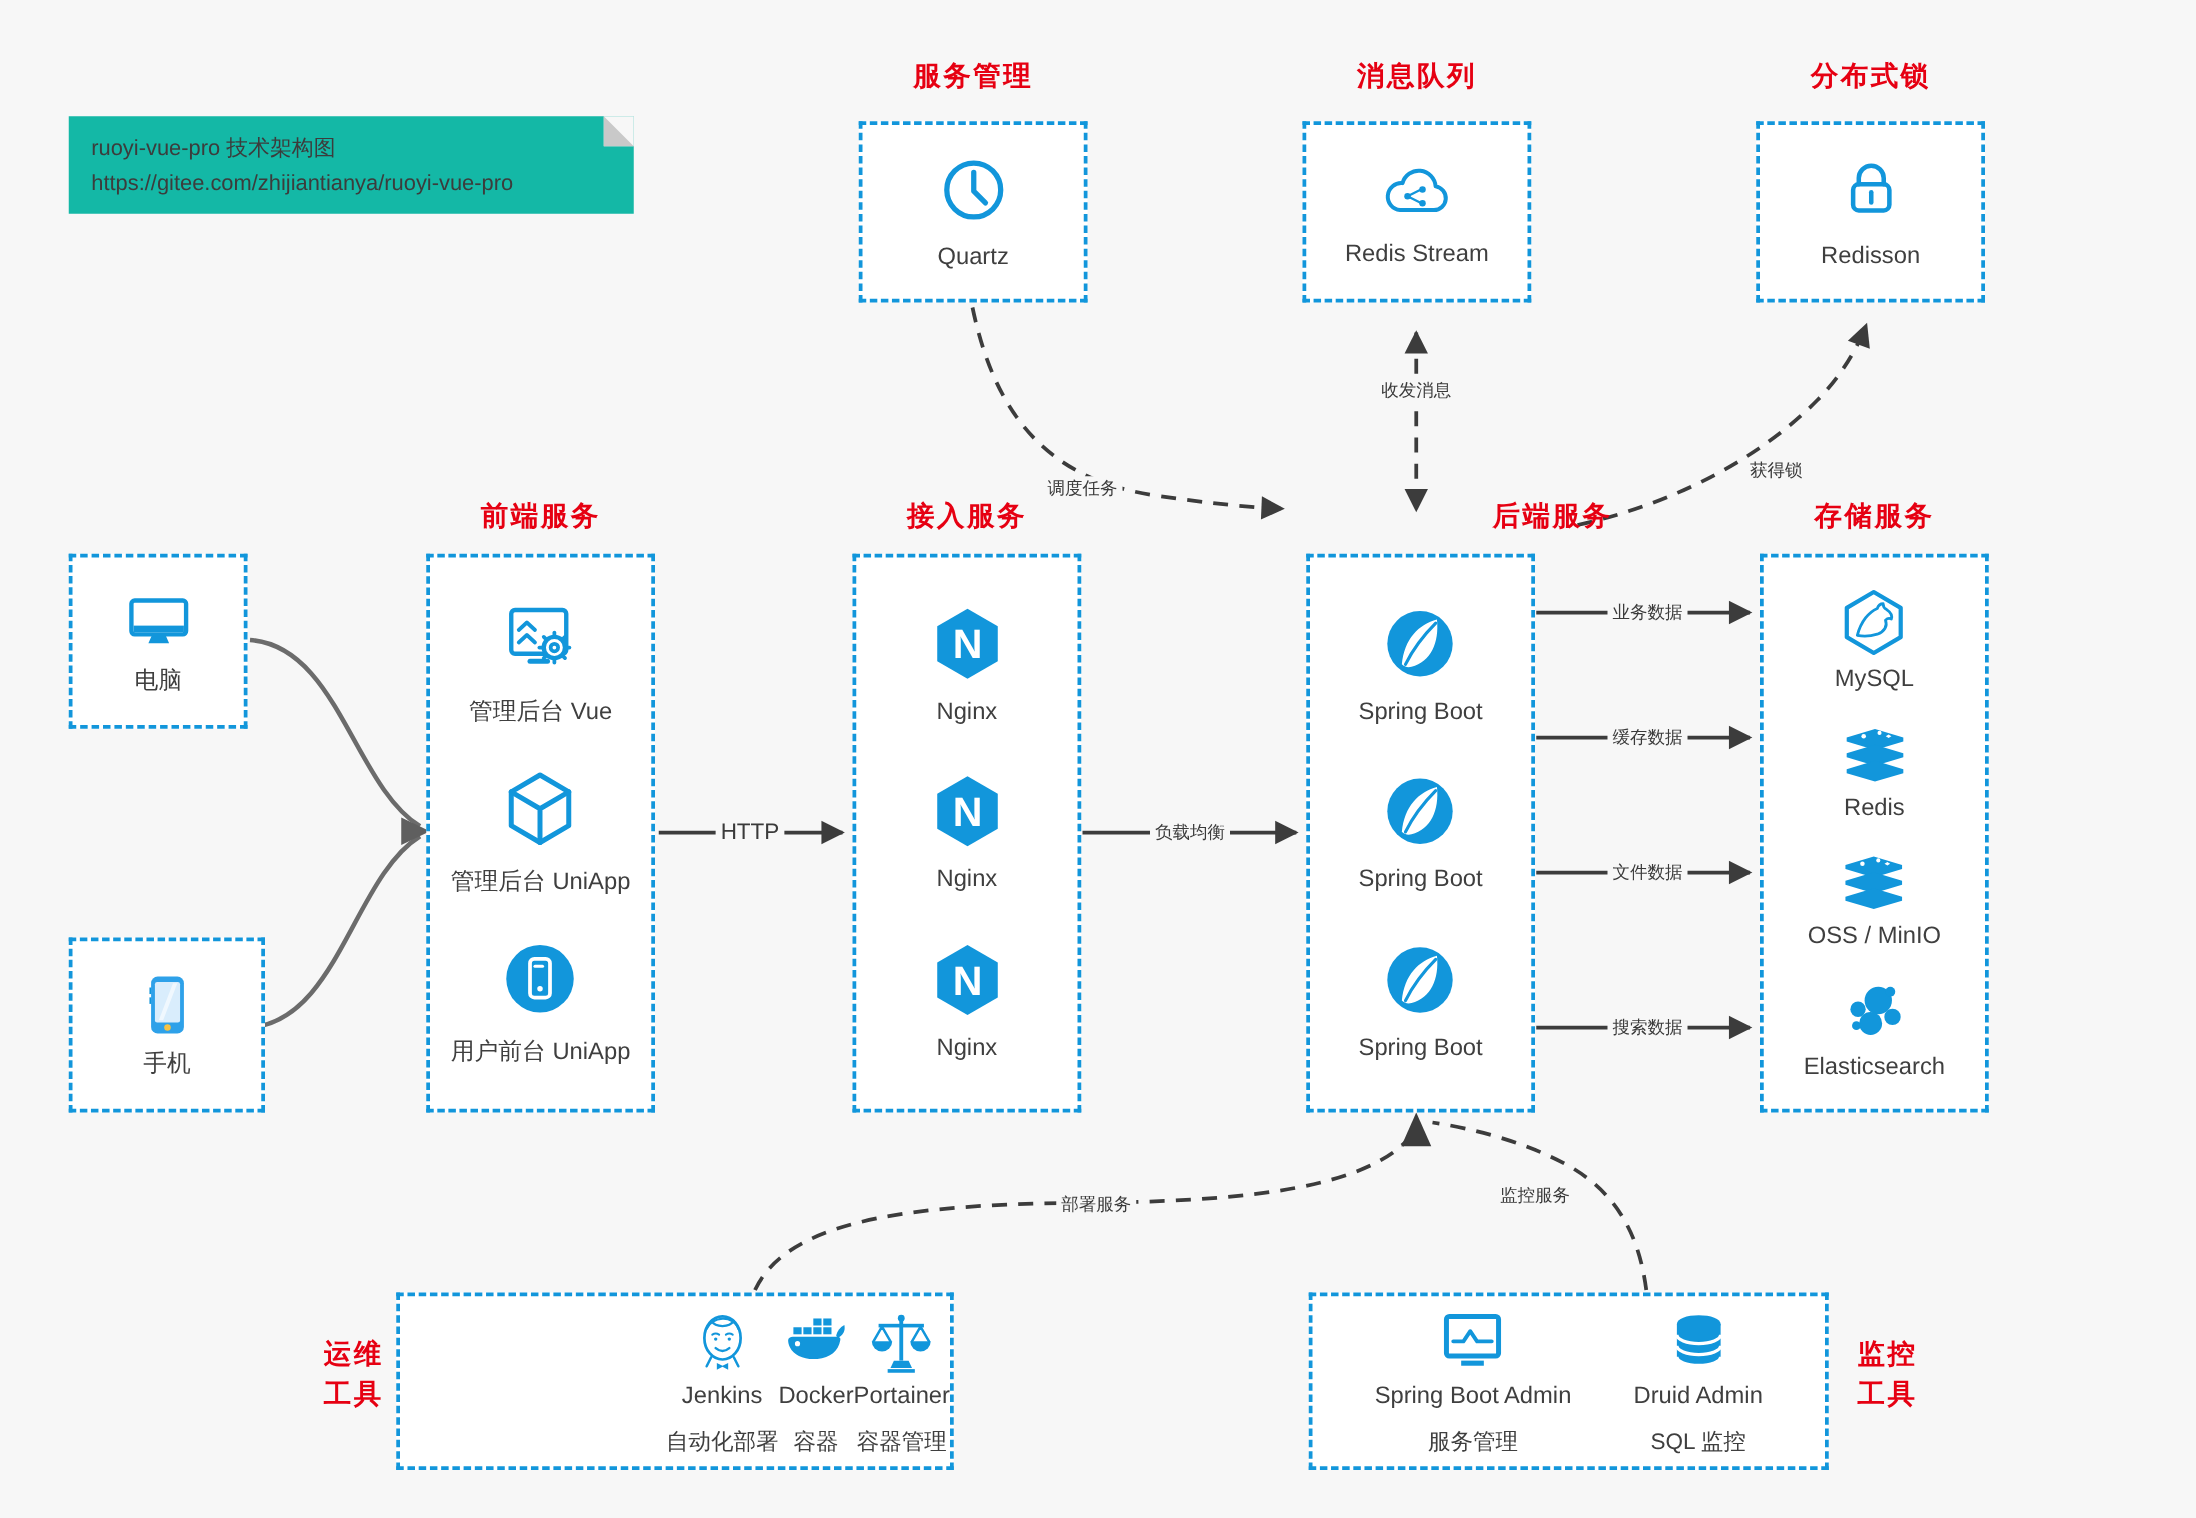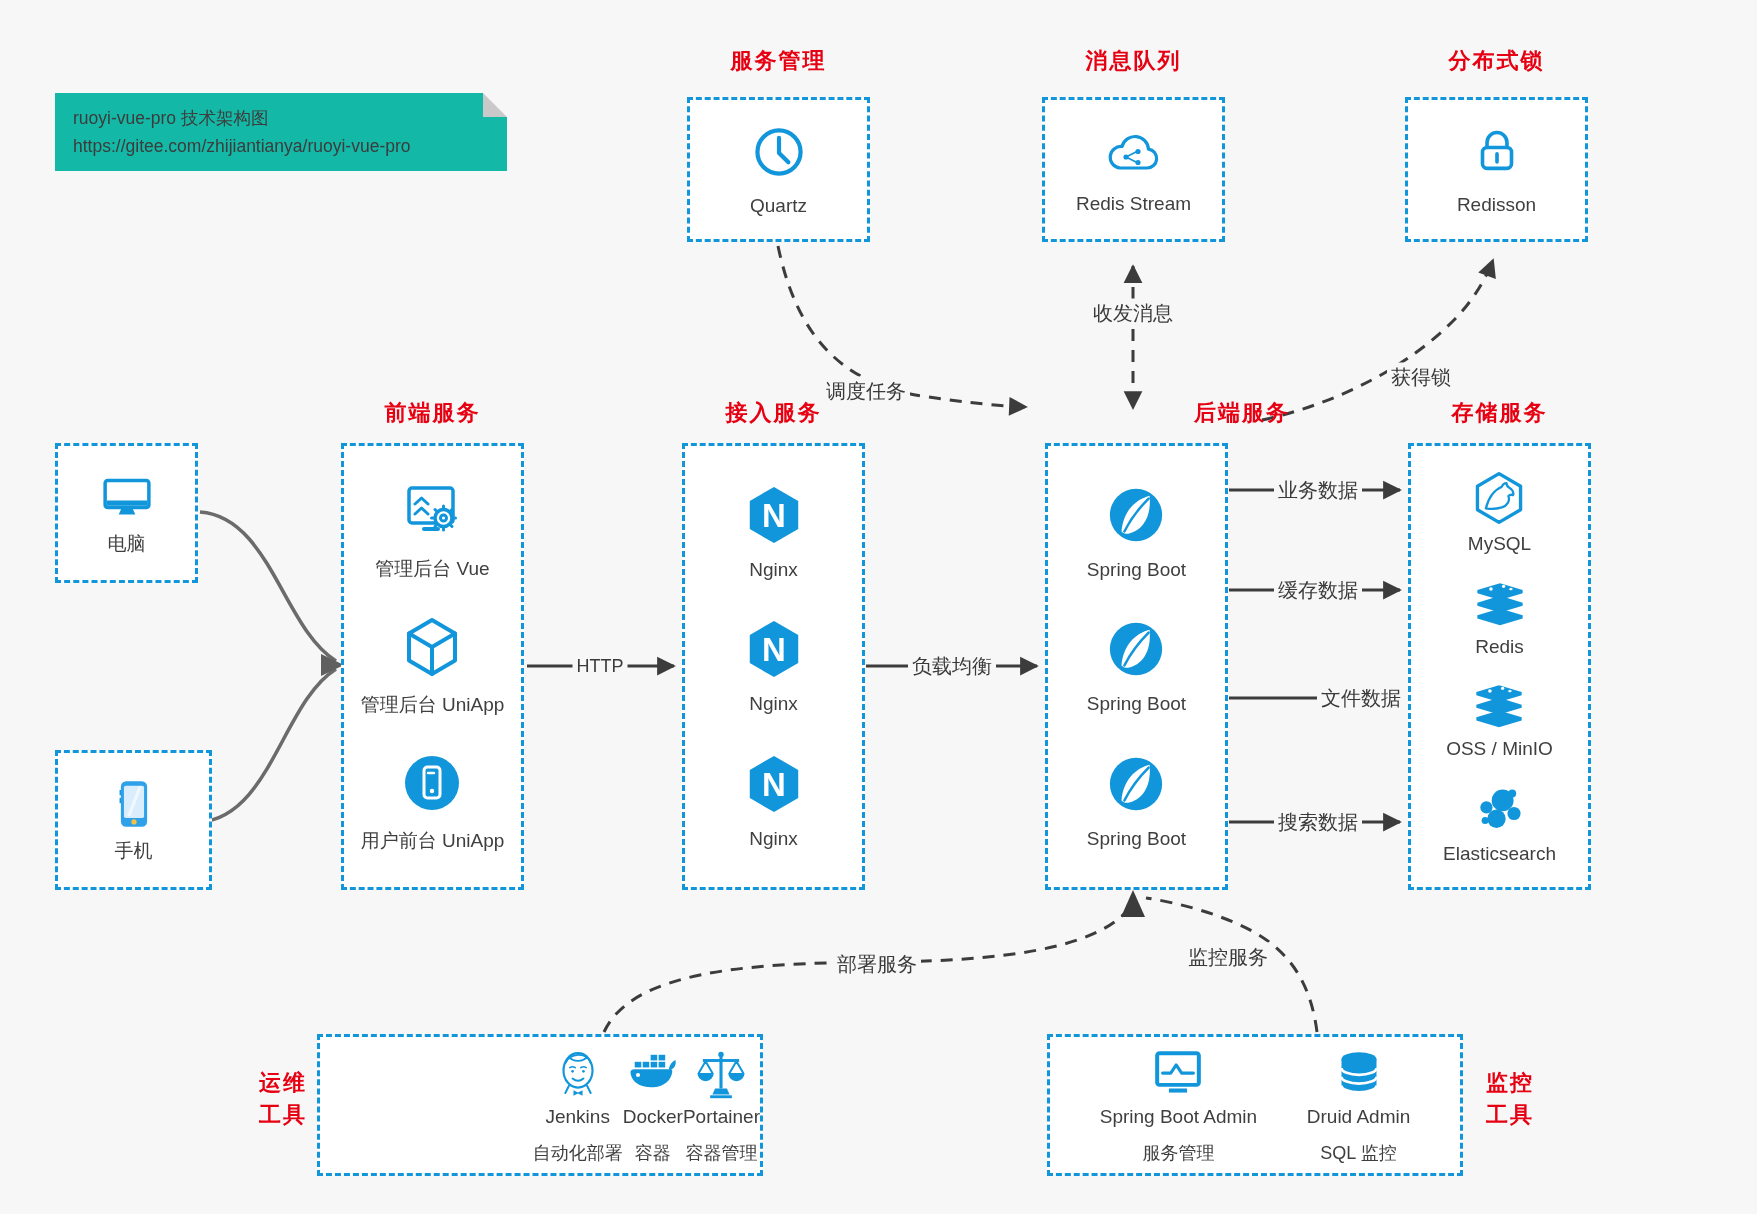--- a/index.html
+++ b/index.html
@@ -13,21 +13,21 @@
   .item{display:flex;flex-direction:column;align-items:center;gap:13px;}
   .bitem{display:flex;flex-direction:column;align-items:center;gap:3px;}
   .lbl{font-size:19px;color:#3f3f3f;white-space:nowrap;}
   .nm{font-size:19px;color:#3f3f3f;white-space:nowrap;}
   .ds{font-size:18px;color:#3f3f3f;white-space:nowrap;margin-top:10px;}
   .group-title{position:absolute;color:#e60012;font-weight:bold;font-size:22px;
                text-align:center;letter-spacing:2px;z-index:2;white-space:nowrap;}
   .side-title{position:absolute;color:#e60012;font-weight:bold;font-size:22px;line-height:1.45;
               text-align:center;letter-spacing:2px;z-index:2;}
   .edge-label{position:absolute;transform:translate(-50%,-50%);background:#f7f7f7;color:#3a3a3a;
-              font-size:20px;padding:1px 4px;white-space:nowrap;z-index:3;}
+              font-size:14px;padding:1px 4px;white-space:nowrap;z-index:3;}
   .edge-label.en{font-size:18px;}
   .note{position:absolute;left:55px;top:93px;width:452px;box-sizing:border-box;background:#14b8a6;
         color:#3c3c3c;font-size:17.5px;line-height:1.6;padding:11px 18px;z-index:2;}
   .note .fold{position:absolute;top:0;right:0;width:0;height:0;
               border-top:24px solid #f7f7f7;border-left:24px solid #c9c9c9;}
   .ic-st{stroke:#1296db;fill:none;stroke-linecap:round;stroke-linejoin:round;}
   .ic-fl{fill:#1296db;}
   .sl{stroke:#3c3c3c;stroke-width:3;fill:none;}
   .dl{stroke:#3c3c3c;stroke-width:3;fill:none;stroke-dasharray:12 9;}
   .gc{stroke:#6b6b6b;stroke-width:3.6;fill:none;}
@@ -354,18 +354,18 @@
     </div>
   </div>
 
   <div class="edge-label en" style="left:600px;top:666px;">HTTP</div>
   <div class="edge-label" style="left:952px;top:666px;">负载均衡</div>
   <div class="edge-label" style="left:866px;top:391px;">调度任务</div>
   <div class="edge-label" style="left:1133px;top:313px;">收发消息</div>
   <div class="edge-label" style="left:1421px;top:377px;">获得锁</div>
   <div class="edge-label" style="left:1318px;top:490px;">业务数据</div>
   <div class="edge-label" style="left:1318px;top:590px;">缓存数据</div>
-  <div class="edge-label" style="left:1318px;top:698px;margin-left:43px;">文件数据</div>
+  <div class="edge-label" style="left:1318px;top:698px;">文件数据</div>
   <div class="edge-label" style="left:1318px;top:822px;">搜索数据</div>
   <div class="edge-label" style="left:877px;top:964px;">部署服务</div>
   <div class="edge-label" style="left:1228px;top:957px;">监控服务</div>
 
 </div>
 
 </body></html>

